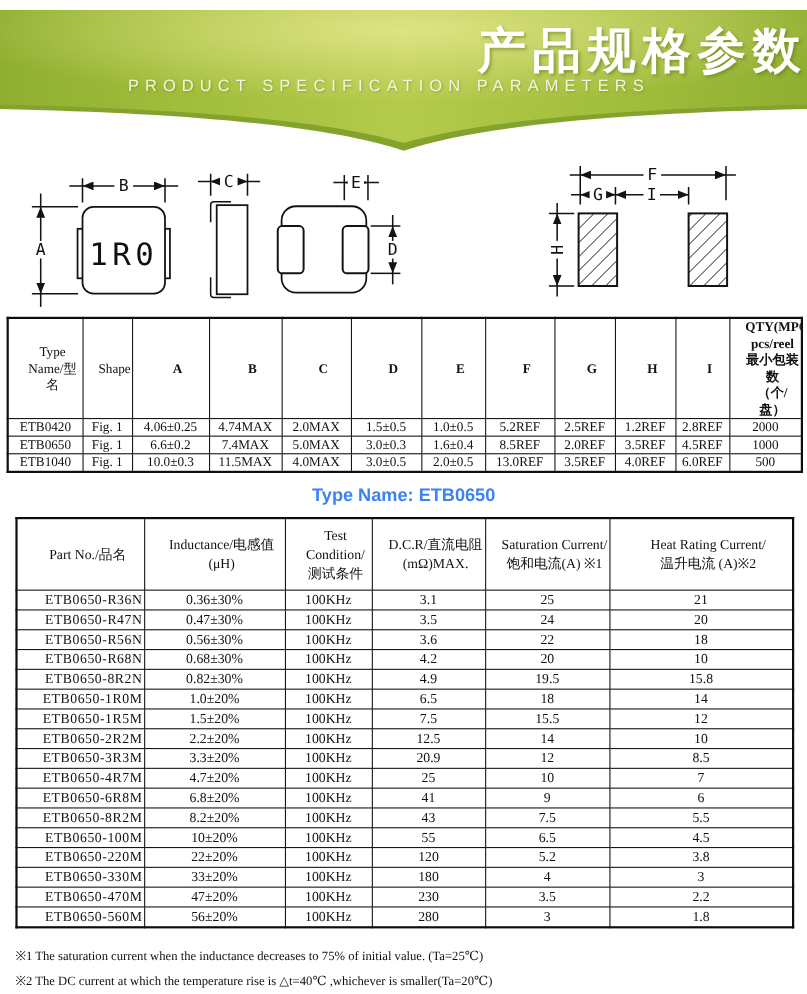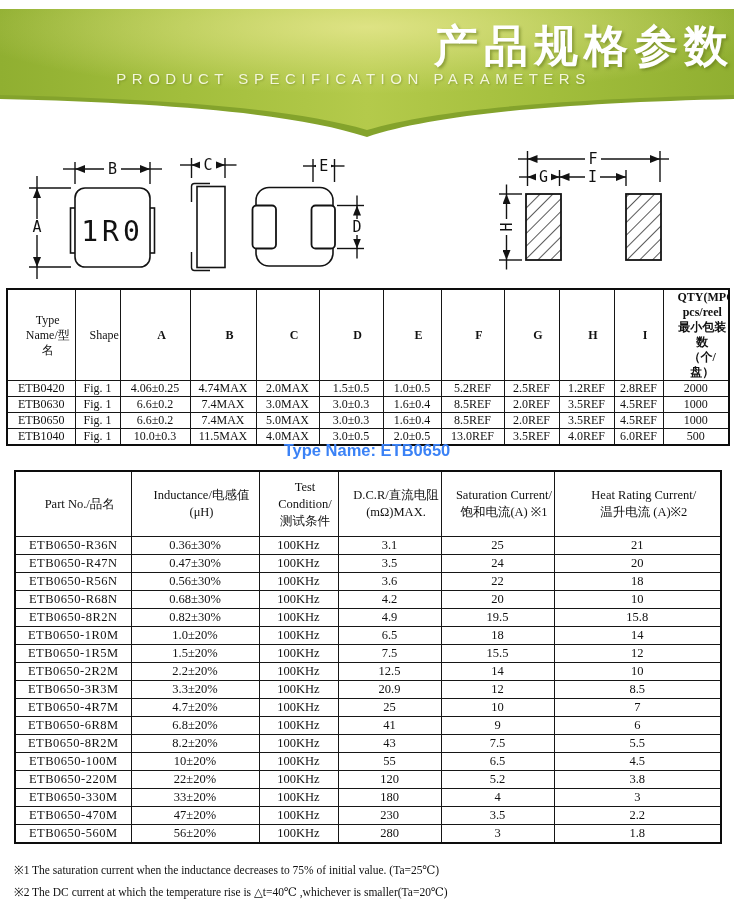--- a/index.html
+++ b/index.html
@@ -38,21 +38,21 @@
   th,td{border:1.6px solid #161616;text-align:center;vertical-align:middle;
         overflow:hidden;padding:0 1px;}
   .t1{top:288px;left:6px;width:722px;border:2.4px solid #0d0d0d;}
   .t2{top:470px;left:14px;width:706px;border:2.4px solid #0d0d0d;}
   th{white-space:pre-line;font-size:12px;line-height:15px;font-weight:bold;padding-left:14px;}
   .t1 thead th{height:64px;}
   .t1 th:nth-child(1),.t1 th:nth-child(2){font-weight:normal;}
   .t1 tbody td{height:14.5px;font-size:12px;margin-left:11px;}
   .t2 thead th{height:64px;font-weight:normal;font-size:12.5px;line-height:17px;}
   .t2 tbody td{height:17px;font-size:12.5px;}
-  .t2 tbody td:first-child{letter-spacing:.5px;}
+  .t2 tbody td:first-child{letter-spacing:.5px;text-align:right;}
 
   .section-title{
     position:absolute;top:441px;left:0;width:734px;text-align:center;
     font-family:"Liberation Sans","DejaVu Sans",sans-serif;
     font-size:16.5px;font-weight:bold;color:#3b82f6;
   }
   .notes{position:absolute;top:859px;left:14px;width:706px;
     font-size:11.5px;line-height:22px;color:#101010;}
 </style>
 </head>
@@ -229,34 +229,20 @@
         <td>2.0MAX</td>
         <td>1.5±0.5</td>
         <td>1.0±0.5</td>
         <td>5.2REF</td>
         <td>2.5REF</td>
         <td>1.2REF</td>
         <td>2.8REF</td>
         <td>2000</td>
       </tr>
       <tr>
-        <td>ETB0630</td>
-        <td>Fig. 1</td>
-        <td>6.6±0.2</td>
-        <td>7.4MAX</td>
-        <td>3.0MAX</td>
-        <td>3.0±0.3</td>
-        <td>1.6±0.4</td>
-        <td>8.5REF</td>
-        <td>2.0REF</td>
-        <td>3.5REF</td>
-        <td>4.5REF</td>
-        <td>1000</td>
-      </tr>
-      <tr>
         <td>ETB0650</td>
         <td>Fig. 1</td>
         <td>6.6±0.2</td>
         <td>7.4MAX</td>
         <td>5.0MAX</td>
         <td>3.0±0.3</td>
         <td>1.6±0.4</td>
         <td>8.5REF</td>
         <td>2.0REF</td>
         <td>3.5REF</td>

